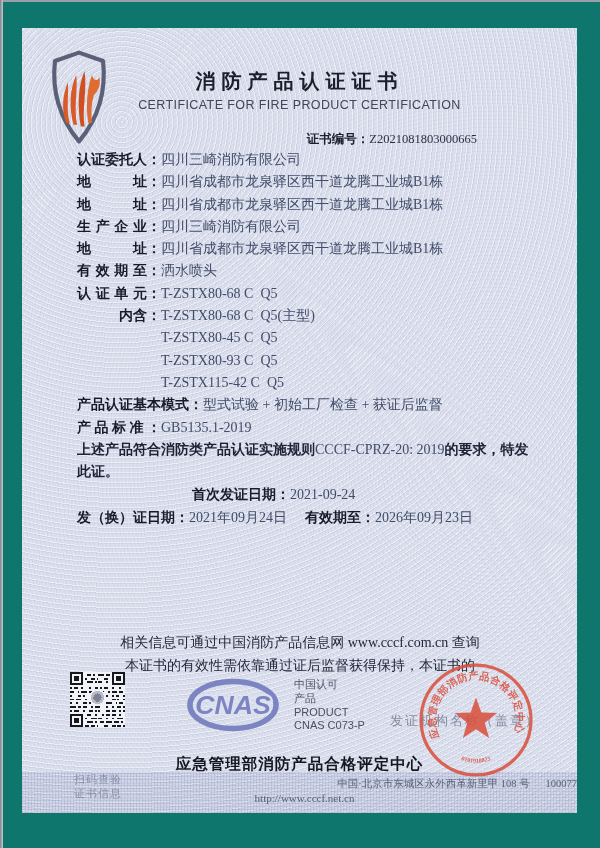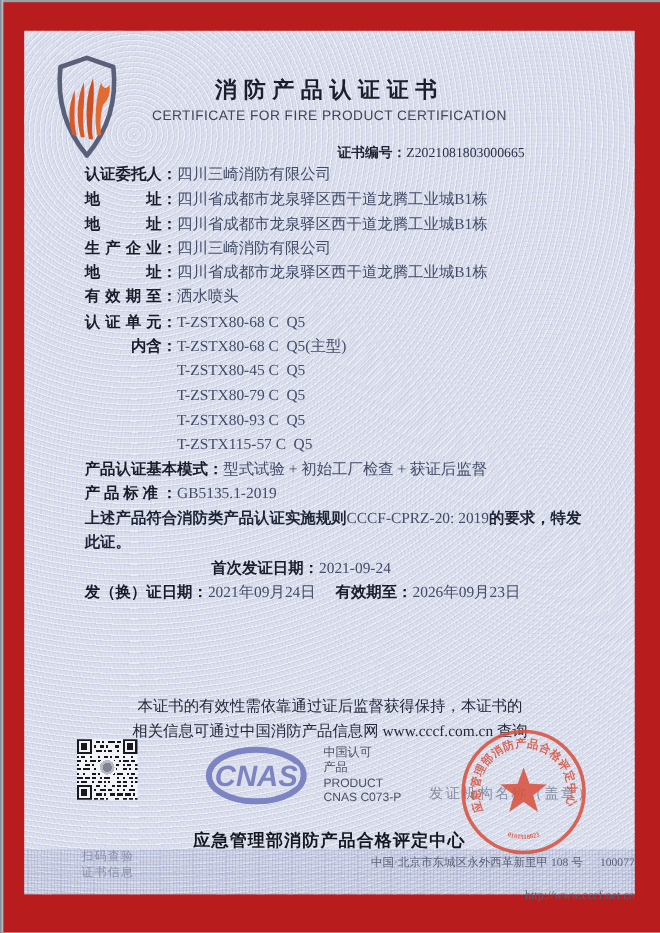--- a/index.html
+++ b/index.html
@@ -1,18 +1,18 @@
 <!DOCTYPE html>
 <html><head>
 <meta charset="utf-8">
 <style>
   html,body{margin:0;padding:0;}
   body{width:600px;height:848px;background:#fff;position:relative;overflow:hidden;
        font-family:"Liberation Serif","DejaVu Serif",serif;}
-  .page{position:absolute;inset:0;background:#b91c1c;}
+  .page{position:absolute;inset:0;background:#0f766e;}
   .scan-edge-top{position:absolute;left:0;top:0;width:600px;height:2px;background:#9aa0a8;}
   .scan-edge-left{position:absolute;left:0;top:0;width:3px;height:848px;
       background:linear-gradient(90deg,#7e838c,#c6c9cf);}
   .cert{position:absolute;left:22px;top:28px;width:555px;height:785px;
       background-color:#dde1ee;
       background-image:
         repeating-radial-gradient(circle at 18% 12%, rgba(255,255,255,.45) 0 1px, rgba(122,132,184,.10) 1px 2px, transparent 2px 5px),
         repeating-radial-gradient(circle at 85% 55%, rgba(122,132,184,.08) 0 1px, transparent 1px 4px),
         repeating-linear-gradient(96deg, rgba(128,138,188,.06) 0 1px, transparent 1px 3px);
       }
@@ -51,21 +51,21 @@
   .seal{position:absolute;left:395px;top:633px;width:118px;height:118px;z-index:2;opacity:.86;}
   .orgname{position:absolute;left:0;right:0;top:726px;text-align:center;
       font-size:15.5px;font-weight:700;letter-spacing:1px;color:#14171f;}
   .band{position:absolute;left:0;right:0;bottom:0;height:41px;
       background-color:rgba(148,156,196,.14);
       background-image:
         repeating-linear-gradient(0deg, rgba(108,118,168,.16) 0 1px, transparent 1px 3px),
         repeating-linear-gradient(90deg, rgba(108,118,168,.16) 0 1px, transparent 1px 3px);}
   .addr{position:absolute;left:0;right:0;top:5px;text-align:right;font-size:10.5px;
       color:#5a6178;white-space:pre;}
-  .url{position:absolute;left:0;right:0;top:36px;text-align:right;font-size:11px;color:#565e76;margin-left:10px;}
+  .url{position:absolute;left:0;right:0;top:20px;text-align:center;font-size:11px;color:#565e76;margin-left:10px;}
 </style>
 </head>
 <body>
 
 <div class="page">
   <div class="cert">
 
     <svg class="logo" viewBox="0 0 80 112">
       <path d="M40,8 L14,17 C11,44 15,74 40,104 C65,74 69,44 66,17 Z" fill="none" stroke="#5a6078" stroke-width="4.5" stroke-linejoin="round"></path>
       <path d="M26,84 C21,70 22,54 28,40 C29,54 26,70 30,84 Z" fill="#d95a28"></path>
@@ -81,33 +81,32 @@
     <div class="fields">
       <div class="frow"><span class="flabel">认证委托人</span><span class="fcolon">：</span><span class="fval">四川三崎消防有限公司</span></div>
       <div class="frow"><span class="flabel">地址</span><span class="fcolon">：</span><span class="fval">四川省成都市龙泉驿区西干道龙腾工业城B1栋</span></div>
       <div class="frow"><span class="flabel">地址</span><span class="fcolon">：</span><span class="fval">四川省成都市龙泉驿区西干道龙腾工业城B1栋</span></div>
       <div class="frow"><span class="flabel">生产企业</span><span class="fcolon">：</span><span class="fval">四川三崎消防有限公司</span></div>
       <div class="frow"><span class="flabel">地址</span><span class="fcolon">：</span><span class="fval">四川省成都市龙泉驿区西干道龙腾工业城B1栋</span></div>
       <div class="frow"><span class="flabel">有效期至</span><span class="fcolon">：</span><span class="fval">洒水喷头</span></div>
       <div class="frow"><span class="flabel">认证单元</span><span class="fcolon">：</span><span class="fval">T-ZSTX80-68 C  Q5</span></div>
       <div class="frow"><span class="flabel right">内含</span><span class="fcolon">：</span><span class="fval">T-ZSTX80-68 C  Q5(主型)</span></div>
       <div class="frow model"><span class="fval">T-ZSTX80-45 C  Q5</span></div>
-      <div class="frow model"><span class="fval">T-ZSTX80-79 C  Q5</span></div>
       <div class="frow model"><span class="fval">T-ZSTX80-93 C  Q5</span></div>
-      <div class="frow model"><span class="fval">T-ZSTX115-57 C  Q5</span></div>
+      <div class="frow model"><span class="fval">T-ZSTX115-42 C  Q5</span></div>
       <div class="frow"><span class="inlinelab">产品认证基本模式：</span><span class="fval">型式试验 + 初始工厂检查 + 获证后监督</span></div>
       <div class="frow"><span class="inlinelab">产 品 标 准 ：</span><span class="fval">GB5135.1-2019</span></div>
       <div class="wrap2"><span>上述产品符合消防类产品认证实施规则</span><span class="plain">CCCF-CPRZ-20: 2019</span><span>的要求，特发</span><br><span>此证。</span></div>
       <div class="frow dates1"><span class="inlinelab">首次发证日期：</span><span class="fval">2021-09-24</span></div>
       <div class="frow"><span class="inlinelab">发（换）证日期：</span><span class="fval">2021年09月24日</span><span class="gap"></span><span class="inlinelab">有效期至：</span><span class="fval">2026年09月23日</span></div>
     </div>
 
     <div class="notice">
+      <div>相关信息可通过中国消防产品信息网 www.cccf.com.cn 查询</div>
       <div>本证书的有效性需依靠通过证后监督获得保持，本证书的</div>
-      <div>相关信息可通过中国消防产品信息网 www.cccf.com.cn 查询</div>
     </div>
 
     <svg class="qr" viewBox="0 0 29 29" shape-rendering="crispEdges">
       <rect x="0" y="0" width="29" height="29" fill="#f2f3f8"></rect>
       <g fill="#16181d">
         <rect x="0" y="0" width="7" height="7"></rect>
           <rect x="22" y="0" width="7" height="7"></rect>
           <rect x="0" y="22" width="7" height="7"></rect>
       </g>
       <g fill="#f2f3f8">

